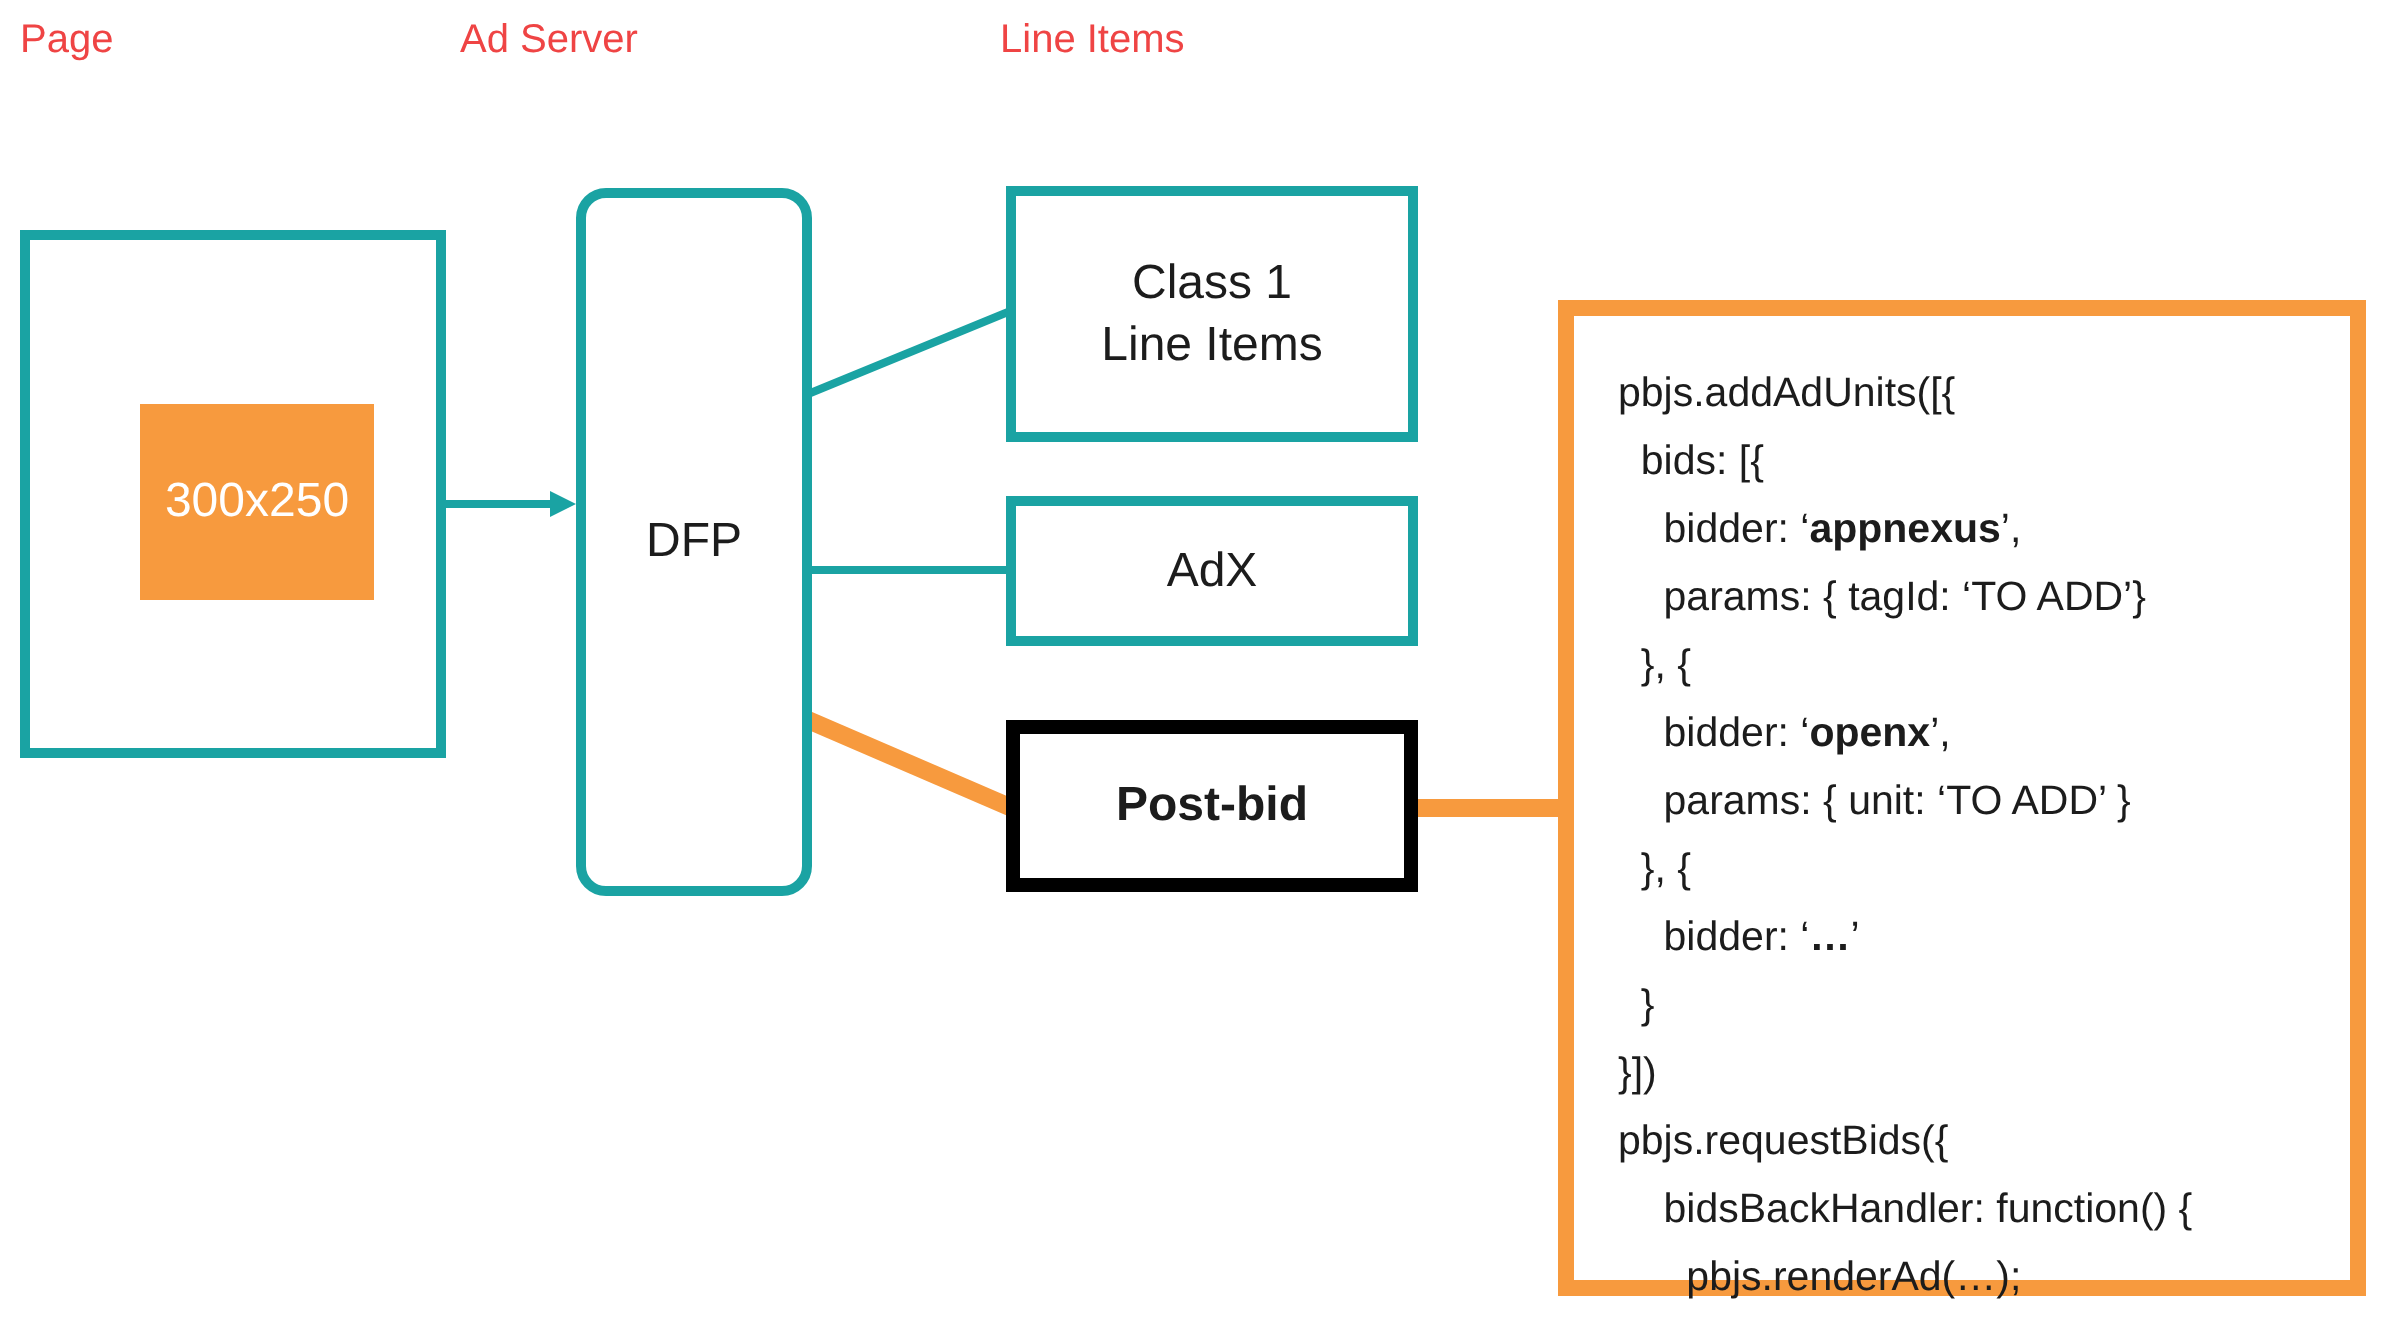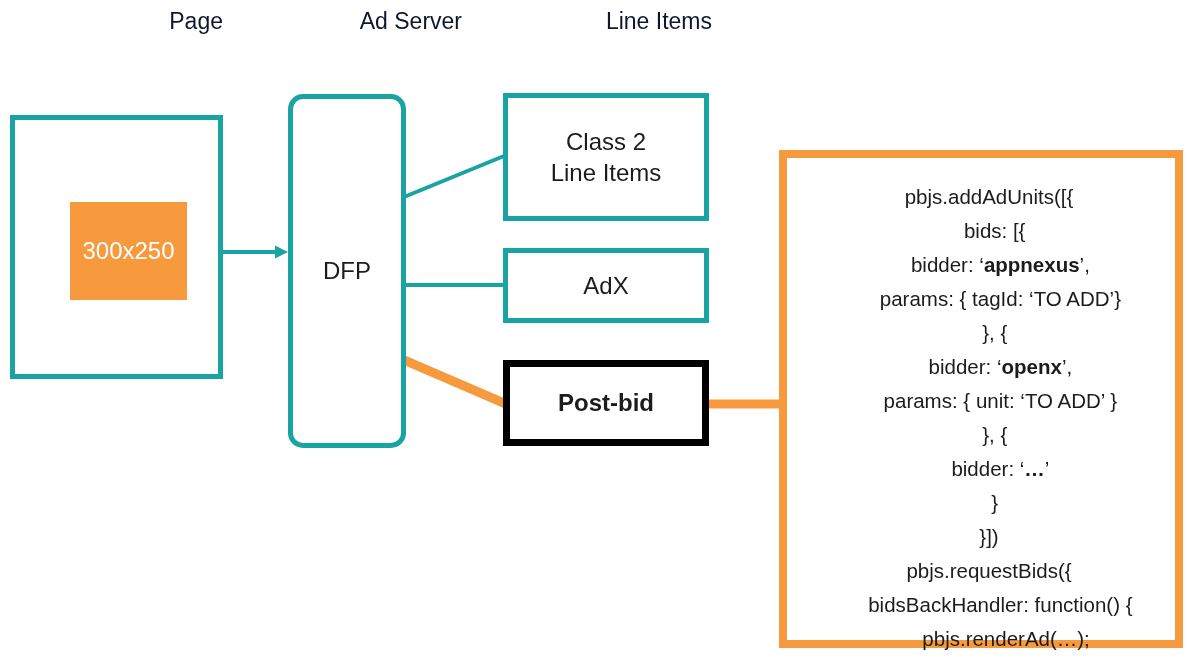--- a/index.html
+++ b/index.html
@@ -15,24 +15,24 @@
     position: relative;
     width: 1200px;
     height: 664px;
     background: #ffffff;
     overflow: hidden;
   }
 
   
   .col-heading {
     position: absolute;
-    font-size: 23px;
-    color: #0f172a;
+    font-size: 20px;
+    color: #ef4444;
     font-weight: 400;
-    text-align: right;
+    text-align: left;
     white-space: nowrap;
     line-height: 1;
   }
 
   
   .box {
     position: absolute;
     box-sizing: border-box;
     background: #ffffff;
     display: flex;
@@ -84,21 +84,20 @@
   }
 
   
   #code-box {
     position: absolute;
     left: 779px; top: 150px;
     width: 404px; height: 498px;
     box-sizing: border-box;
     border: 8px solid #f79a3e;
     background: #ffffff;
-    text-align: center;
   }
   #code-lines {
     position: absolute;
     left: 22px;
     top: 22px;
     right: 6px;
     font-size: 20.5px;
     color: #1c1c1c;
     line-height: 34px;
     white-space: pre;
@@ -147,21 +146,21 @@
   <div id="creative-300x250">
     <span class="creative-label">300x250</span>
   </div>
 
   <div class="box box-teal" id="dfp-box">
     <span class="box-label">DFP</span>
   </div>
 
   <div class="box box-teal" id="class1-box">
     <span class="box-label">
-      <span>Class 2</span><br>
+      <span>Class 1</span><br>
       <span>Line Items</span>
     </span>
   </div>
 
   <div class="box box-teal" id="adx-box">
     <span class="box-label">AdX</span>
   </div>
 
   <div class="box box-orange" id="postbid-box">
     <span class="box-label bold">Post-bid</span>

